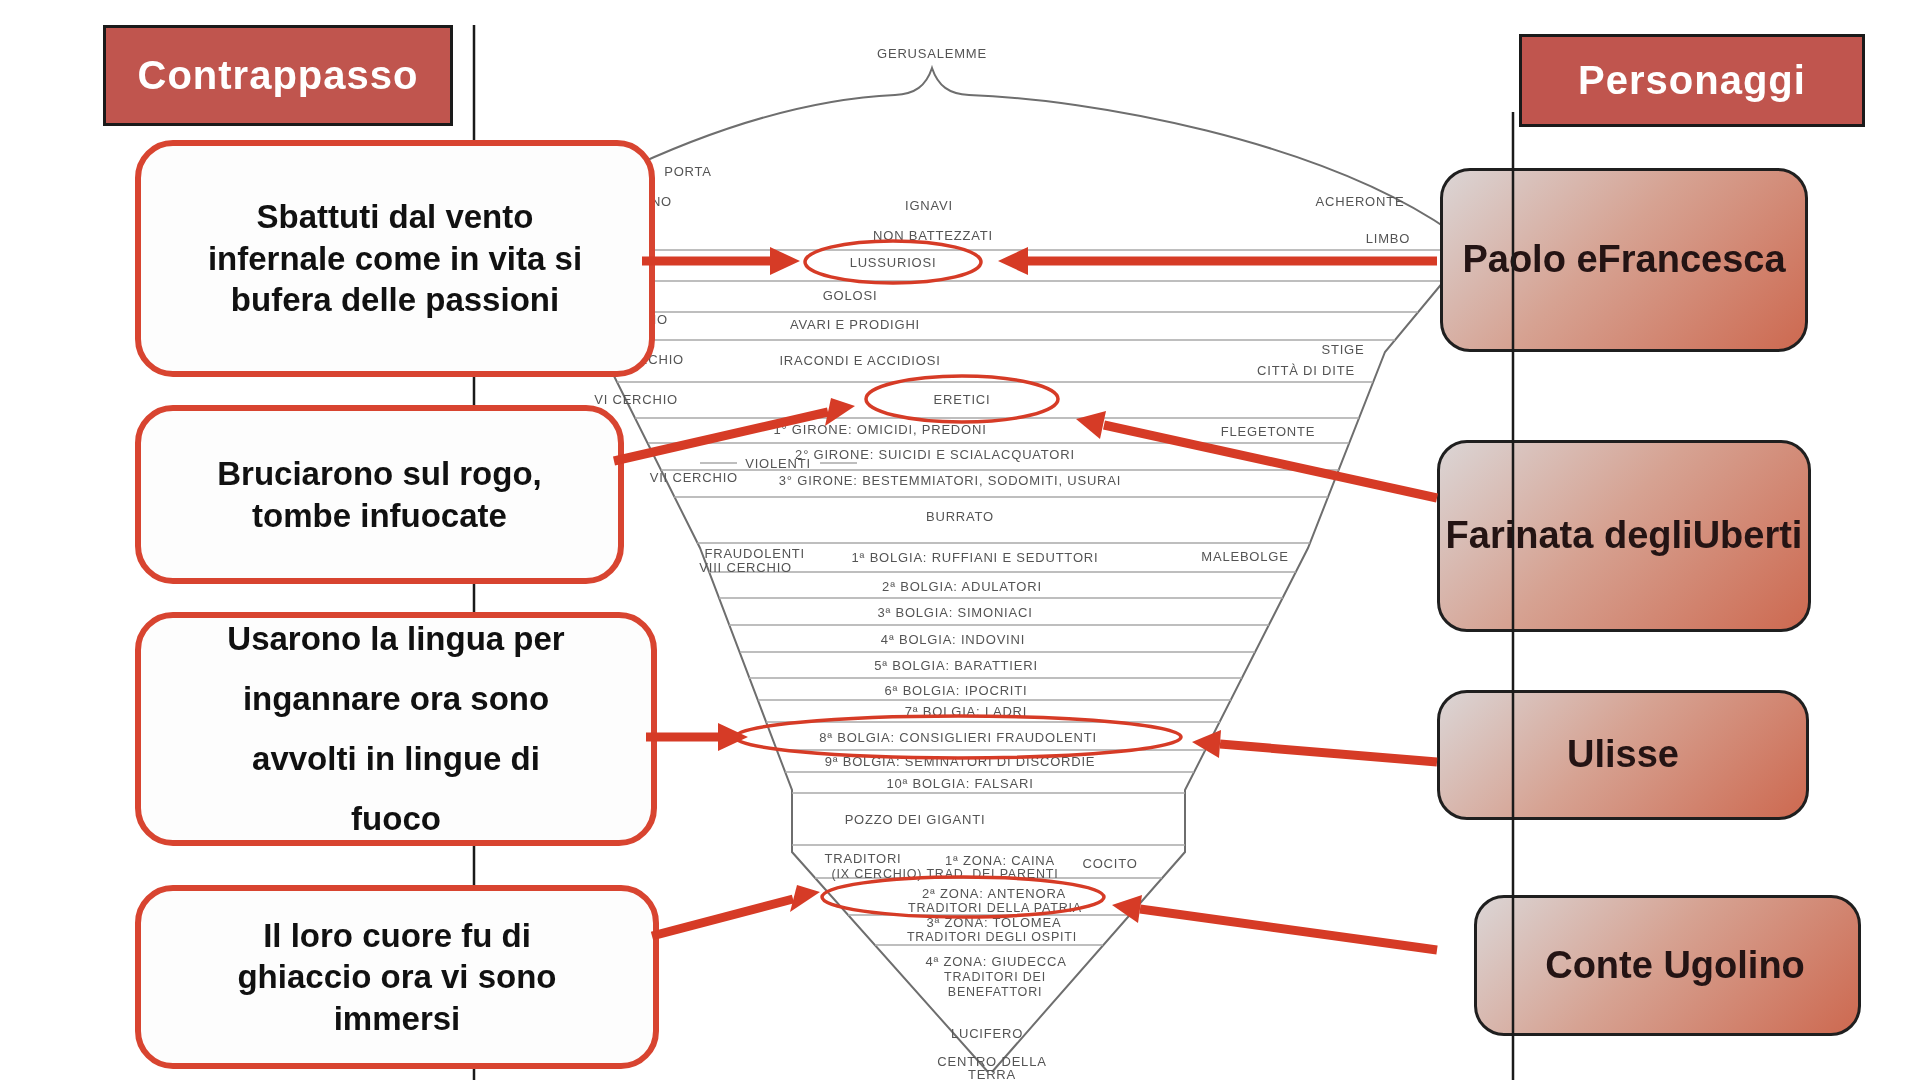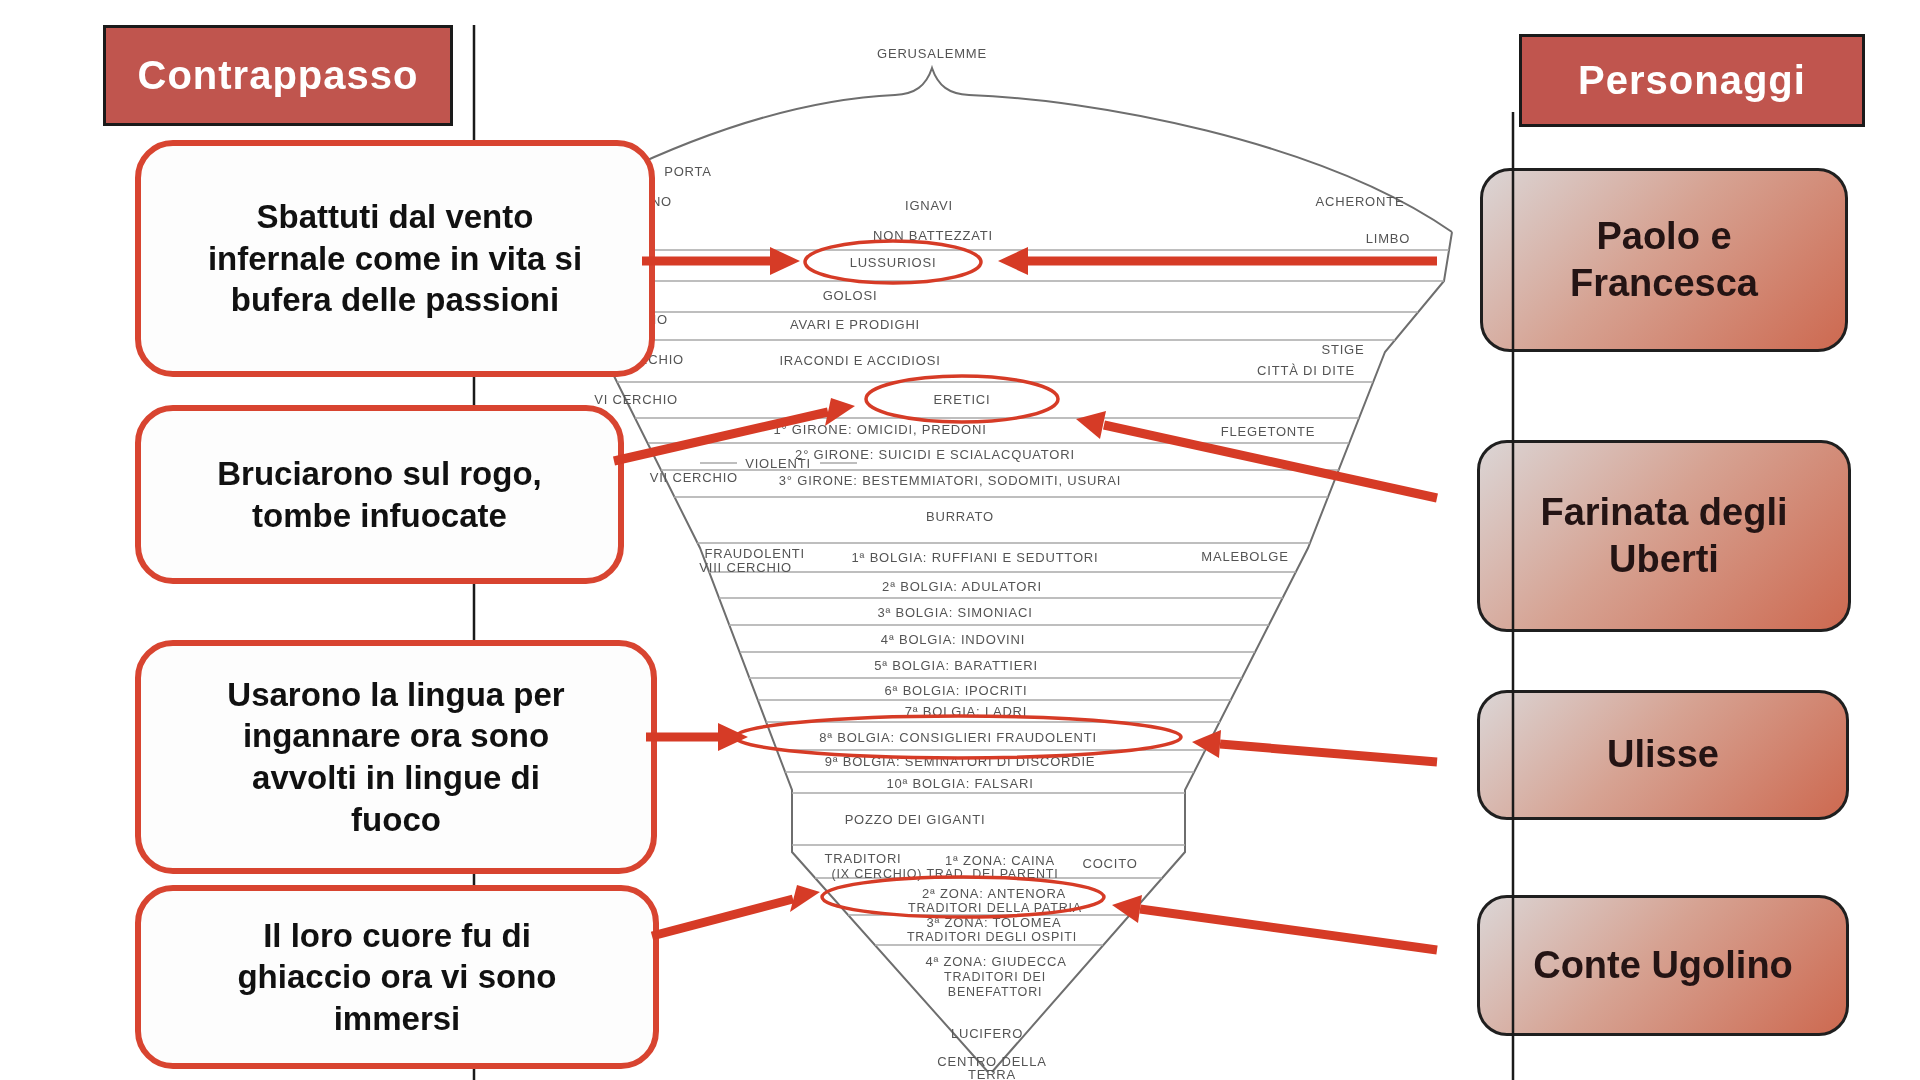--- a/index.html
+++ b/index.html
@@ -12,23 +12,23 @@
        font-size:40px;font-weight:bold;letter-spacing:1px;z-index:5;}
   
   .callout{background:#fdfdfd;border:6px solid #d84430;border-radius:38px;
        display:flex;flex-direction:column;align-items:center;justify-content:center;
        z-index:5;text-align:center;color:#111;font-weight:bold;font-size:33px;
        line-height:1.26;}
   .callout span{display:block;}
   
   .charbox{background:linear-gradient(135deg,#dbd5d5 0%,#d6a292 45%,#cd6950 100%);
        border:3px solid #1f1f1f;border-radius:30px;
-       display:flex;flex-direction:column;align-items:center;justify-content:center;
+       display:flex;flex-direction:row;align-items:center;justify-content:center;
        z-index:5;text-align:center;color:#241414;font-weight:bold;font-size:38px;
-       line-height:1.25;margin-left:40px;}
+       line-height:1.25;}
   .charbox span{display:block;}
   svg{position:absolute;left:0;top:0;}
   #diagram{z-index:1;}
   #overlay{z-index:10;pointer-events:none;}
   text{font-family:"Liberation Sans",sans-serif;fill:#545454;
        letter-spacing:0.8px;}
   .lv{font-size:13px;}
   .lv2{font-size:12.5px;}
   .edge{stroke:#6e6e6e;stroke-width:2;fill:none;}
   .sep{stroke:#a8a8a8;stroke-width:1.4;}
@@ -159,21 +159,21 @@
 
 <div class="callout abs" style="left:135px;top:140px;width:508px;height:225px;">
   <span>Sbattuti dal vento</span>
   <span>infernale come in vita si</span>
   <span>bufera delle passioni</span>
 </div>
 <div class="callout abs" style="left:135px;top:405px;width:477px;height:167px;">
   <span>Bruciarono sul rogo,</span>
   <span>tombe infuocate</span>
 </div>
-<div class="callout abs" style="left:135px;top:640px;width:510px;height:222px;">
+<div class="callout abs" style="left:135px;top:612px;width:510px;height:222px;justify-content:space-between;">
   <span>Usarono la lingua per</span>
   <span>ingannare ora sono</span>
   <span>avvolti in lingue di</span>
   <span>fuoco</span>
 </div>
 <div class="callout abs" style="left:135px;top:885px;width:512px;height:172px;">
   <span>Il loro cuore fu di</span>
   <span>ghiaccio ora vi sono</span>
   <span>immersi</span>
 </div>
@@ -182,21 +182,21 @@
   <span>Paolo e</span>
   <span>Francesca</span>
 </div>
 <div class="charbox abs" style="left:1437px;top:440px;width:368px;height:186px;">
   <span>Farinata degli</span>
   <span>Uberti</span>
 </div>
 <div class="charbox abs" style="left:1437px;top:690px;width:366px;height:124px;">
   <span>Ulisse</span>
 </div>
-<div class="charbox abs" style="left:1437px;top:895px;width:366px;height:135px;">
+<div class="charbox abs" style="left:1474px;top:895px;width:366px;height:135px;padding-left:15px;">
   <span>Conte Ugolino</span>
 </div>
 
 <svg id="overlay" width="1920" height="1080" viewBox="0 0 1920 1080">
 
   <line class="vline" x1="1513" y1="112" x2="1513" y2="1080"></line>
 
   <g>
     <line class="redline" x1="642" y1="261" x2="774" y2="261"></line>
     <polygon class="redhead" points="800,261 770,247 770,275"></polygon>

